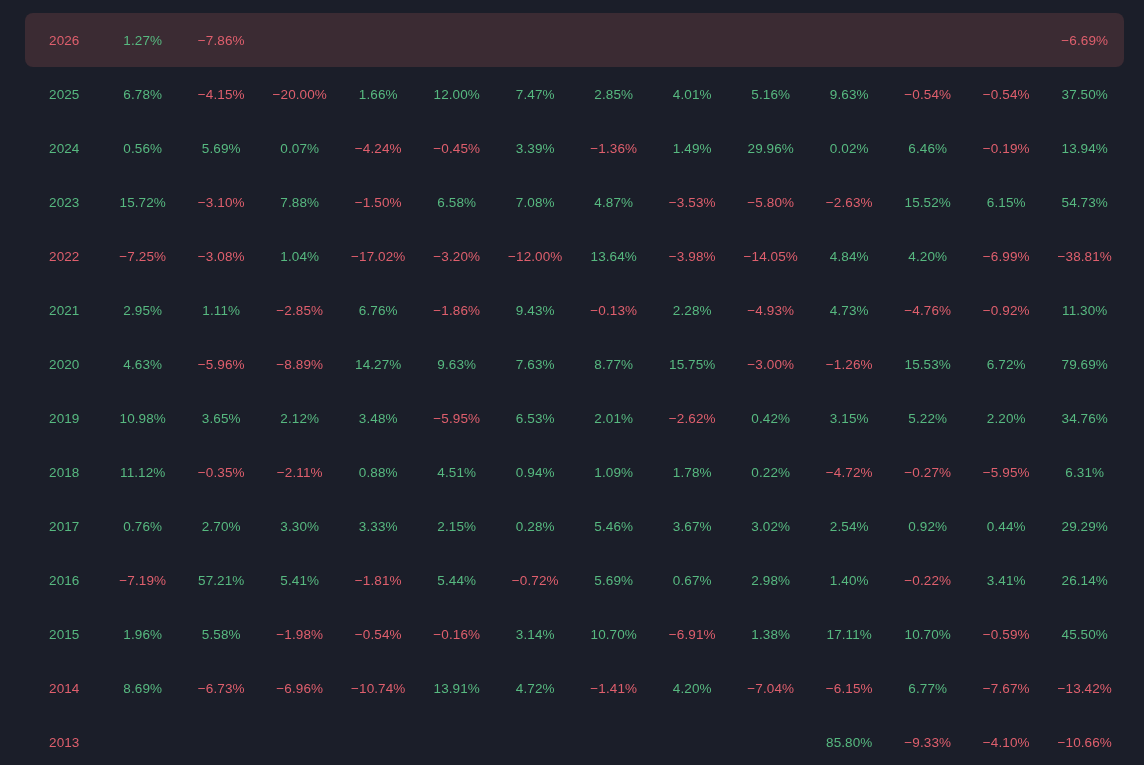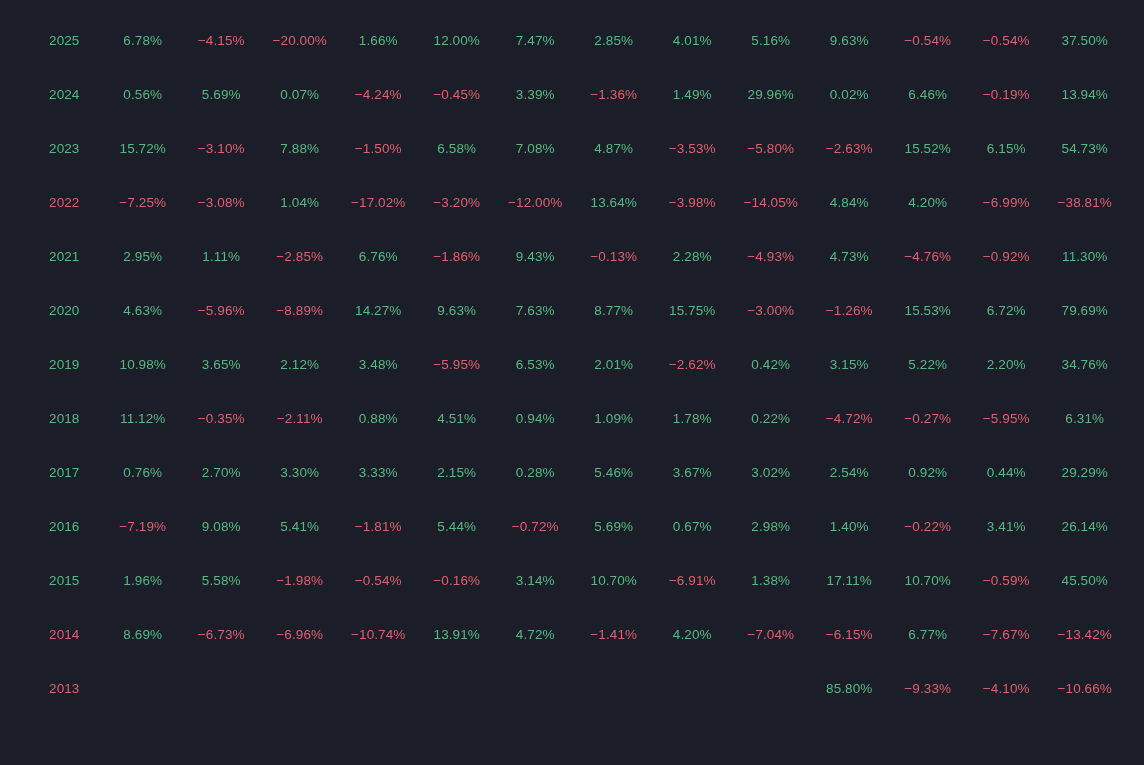--- a/index.html
+++ b/index.html
@@ -33,20 +33,36 @@
     letter-spacing: 0.1px;
     white-space: nowrap;
   }
   .pos { color: #57b980; }
   .neg { color: #df5f6d; }
 </style>
 </head>
 <body>
 
 <div class="returns-table" id="returns-table">
+    <div class="row highlighted">
+      <span class="cell neg">2026</span>
+      <span class="cell pos">1.27%</span>
+      <span class="cell neg">−7.86%</span>
+      <span class="cell"></span>
+      <span class="cell"></span>
+      <span class="cell"></span>
+      <span class="cell"></span>
+      <span class="cell"></span>
+      <span class="cell"></span>
+      <span class="cell"></span>
+      <span class="cell"></span>
+      <span class="cell"></span>
+      <span class="cell"></span>
+      <span class="cell neg">−6.69%</span>
+    </div>
     <div class="row">
       <span class="cell pos">2025</span>
       <span class="cell pos">6.78%</span>
       <span class="cell neg">−4.15%</span>
       <span class="cell neg">−20.00%</span>
       <span class="cell pos">1.66%</span>
       <span class="cell pos">12.00%</span>
       <span class="cell pos">7.47%</span>
       <span class="cell pos">2.85%</span>
       <span class="cell pos">4.01%</span>
@@ -180,21 +196,21 @@
       <span class="cell pos">3.67%</span>
       <span class="cell pos">3.02%</span>
       <span class="cell pos">2.54%</span>
       <span class="cell pos">0.92%</span>
       <span class="cell pos">0.44%</span>
       <span class="cell pos">29.29%</span>
     </div>
     <div class="row">
       <span class="cell pos">2016</span>
       <span class="cell neg">−7.19%</span>
-      <span class="cell pos">9.08%</span>
+      <span class="cell pos">57.21%</span>
       <span class="cell pos">5.41%</span>
       <span class="cell neg">−1.81%</span>
       <span class="cell pos">5.44%</span>
       <span class="cell neg">−0.72%</span>
       <span class="cell pos">5.69%</span>
       <span class="cell pos">0.67%</span>
       <span class="cell pos">2.98%</span>
       <span class="cell pos">1.40%</span>
       <span class="cell neg">−0.22%</span>
       <span class="cell pos">3.41%</span>

